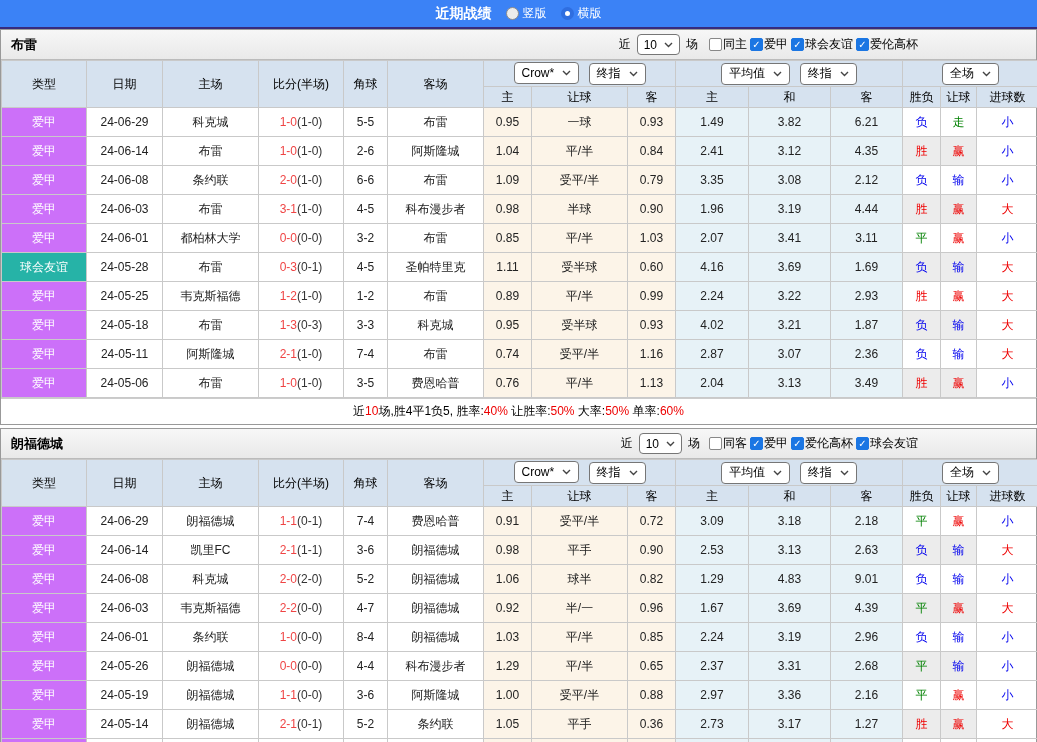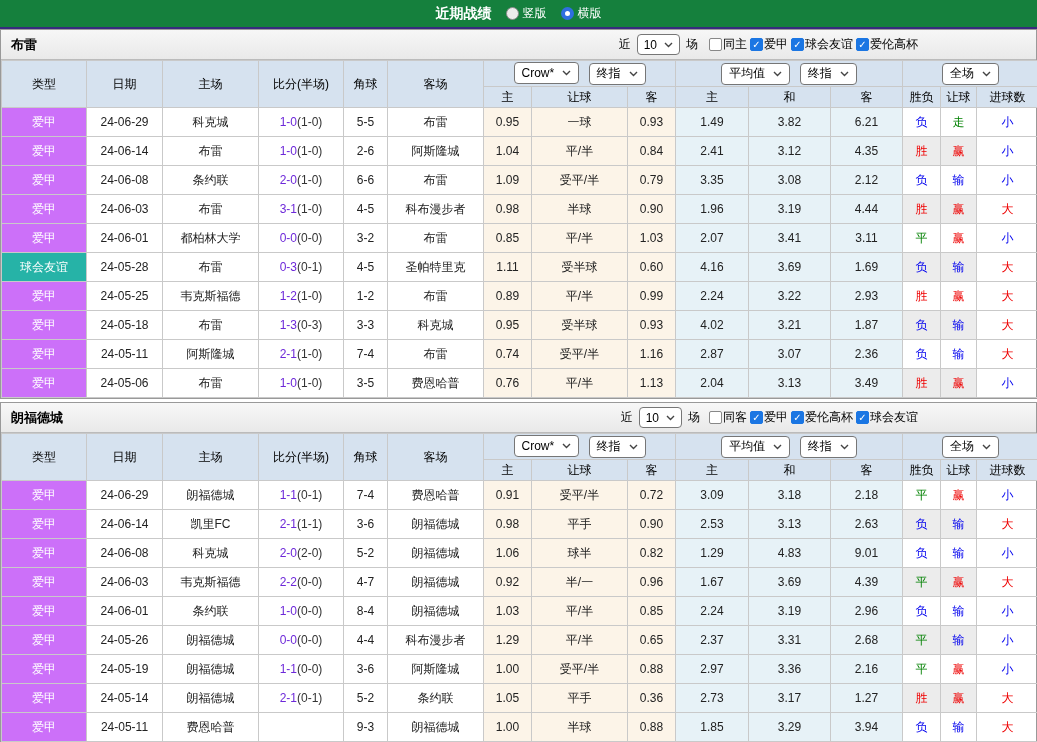--- a/index.html
+++ b/index.html
@@ -1,18 +1,18 @@
 <!DOCTYPE html>
 <html><head>
 <meta charset="utf-8">
 <style>
   html,body{margin:0;padding:0;background:#fff;}
   body{width:1037px;font-family:"Liberation Sans","DejaVu Sans",sans-serif;font-size:12px;color:#222;}
   
-  .topbar{height:27px;background:#15803d;border-bottom:2px solid #372b7e;display:flex;align-items:center;justify-content:center;gap:14px;color:#fff;}
+  .topbar{height:27px;background:#3b82f6;border-bottom:2px solid #372b7e;display:flex;align-items:center;justify-content:center;gap:14px;color:#fff;}
   .topbar .title{font-size:14px;font-weight:bold;}
   .opt{display:inline-flex;align-items:center;gap:4px;cursor:pointer;font-size:12px;color:#fff;}
   .radio{width:13px;height:13px;box-sizing:border-box;border-radius:50%;background:#ececec;border:1px solid #8b8b8b;display:inline-block;}
   .radio.on{background:#fff;border:4px solid #2f6ee0;}
   
   .panel{border:1px solid #999;}
   .panel+.panel{margin-top:3px;}
   .team-bar{height:29px;background:linear-gradient(#f7f7f7,#e9e9e9);border-bottom:1px solid #bbb;display:flex;align-items:center;padding:0 10px;}
   .team-name{font-weight:bold;font-size:13px;color:#000;}
   .filters{margin-left:auto;margin-right:108px;display:flex;align-items:center;gap:3px;color:#000;}
@@ -27,21 +27,21 @@
   .grid th{background:#d6e2ef;font-weight:normal;color:#000;}
   tr.hA th{height:23px;}
   tr.hB th{height:18px;}
   .grid td{height:26px;color:#222;}
   .dd{display:inline-flex;align-items:center;justify-content:space-between;gap:8px;background:#fff;border:1px solid #767676;border-radius:4px;height:20px;padding:0 7px;margin:0 3px;cursor:pointer;}
   td.type{color:#fff;}
   td.ivory{background:#fcf4e8;}
   td.azure{background:#e7f2f7;}
   td.alt{background:#ececec;}
   .self{color:#008000;}
-  .ft{color:#6d28d9;}
+  .ft{color:#ef4444;}
   .ht{color:#333;}
   .summary{height:25px;line-height:25px;text-align:center;background:#fff;border-top:1px solid #ccc;color:#000;}
   .summary .red{color:#ee0000;}
 </style>
 </head>
 <body>
 
 <div class="topbar">
   <span class="title">近期战绩</span>
   <label class="opt">
@@ -326,20 +326,21 @@
           <td class="ivory">1.13</td>
           <td class="azure">2.04</td>
           <td class="azure">3.13</td>
           <td class="azure">3.49</td>
           <td class="alt" style="color: rgb(238, 0, 0);">胜</td>
           <td class="alt" style="color: rgb(238, 0, 0);">赢</td>
           <td style="color: rgb(0, 0, 238);">小</td>
         </tr>
       </tbody>
   </table>
+  <div class="summary"><span>近</span><span class="red">10</span><span>场,胜4平1负5, 胜率:</span><span class="red">40%</span><span> 让胜率:</span><span class="red">50%</span><span> 大率:</span><span class="red">50%</span><span> 单率:</span><span class="red">60%</span></div>
 </div>
 
 <div class="panel">
   <div class="team-bar">
     <span class="team-name">朗福德城</span>
     <div class="filters">
       <span>近</span>
       <span class="sel">
         <span>10</span>
         <svg width="9" height="6" viewBox="0 0 9 6">

